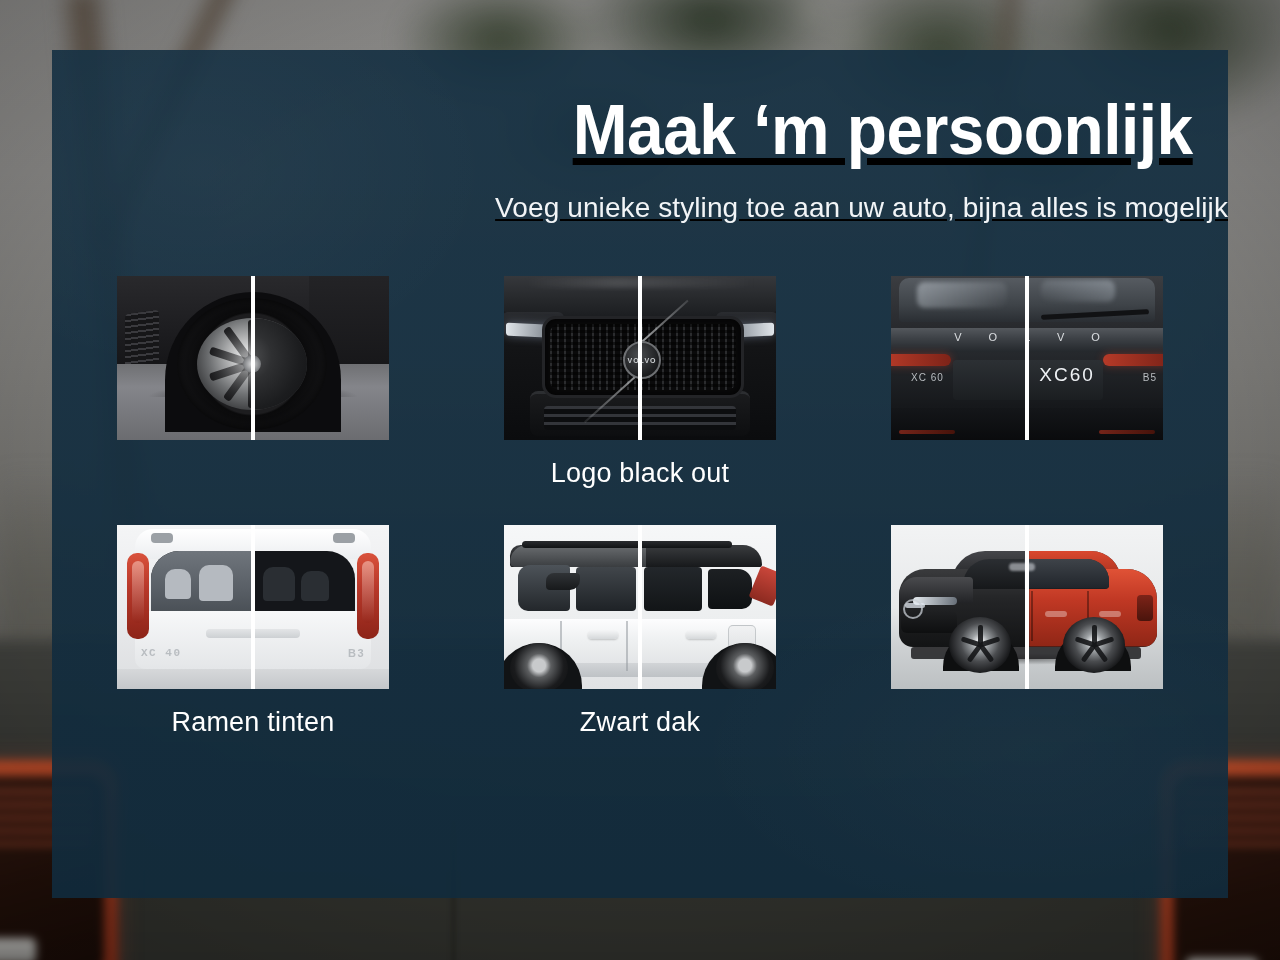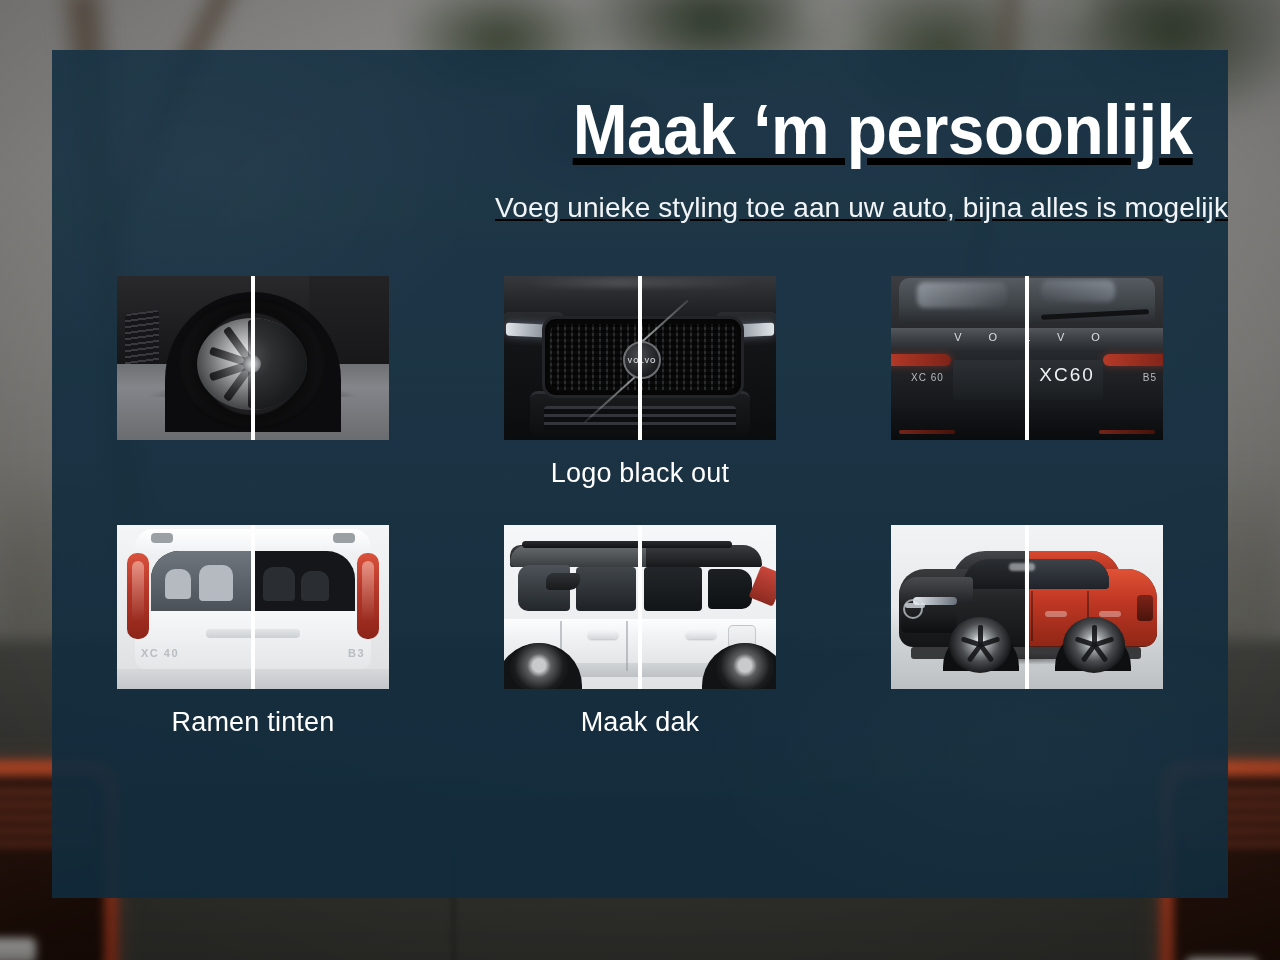--- a/index.html
+++ b/index.html
@@ -315,21 +315,21 @@
   .t-body { position:absolute; left:18px; top:86px; width:236px; height:58px;
     background: linear-gradient(180deg,#f7f8f9,#e4e6e8); border-radius: 0 0 10px 10px; }
   .t-lamp { position:absolute; top:28px; width:22px; height:86px; border-radius: 10px;
     background: linear-gradient(180deg,#d9523c 0%,#b8382a 40%,#8d2418 100%); }
   .t-lamp.l { left:10px; } .t-lamp.r { right:10px; }
   .t-lamp i { position:absolute; left:5px; top:8px; width:12px; height:62px; border-radius:6px;
     background: linear-gradient(180deg, rgba(255,220,210,.5), rgba(140,30,20,.25)); }
   .t-handle { position:absolute; left:50%; top:104px; width:94px; height:9px; margin-left:-47px;
     background: linear-gradient(180deg,#e3e5e7,#cdd0d3); border-radius: 4px; }
   .t-letters { position:absolute; top:122px; color:#b9bdc1; font-size:11px; letter-spacing:1.5px; font-weight:600; }
-  .t-letters.l { left:24px; } .t-letters.r { right:24px; }
+  .t-letters.l { left:24px;font-family:Liberation Mono, monospace; } .t-letters.r { right:24px; }
   .t-skirt { position:absolute; left:0; bottom:0; width:100%; height:20px;
     background: linear-gradient(180deg,#d6d8da,#c4c7ca); }
 
   
   .z-bg { position:absolute; inset:0; background: linear-gradient(180deg,#f6f7f8 0%,#eceeef 60%,#e0e2e4 100%); }
   .z-roof { position:absolute; left:6px; top:20px; width:252px; height:22px; border-radius: 22px 40px 6px 6px;
     background: linear-gradient(180deg,#3a3c3f,#17191b); }
   .z-roof-light { position:absolute; left:6px; top:20px; width:50%; height:22px; border-radius: 22px 0 0 6px;
     background: linear-gradient(180deg,#6a6d70,#3a3d40); }
   .z-rail { position:absolute; left:18px; top:16px; width:210px; height:7px; border-radius:4px;
@@ -588,21 +588,21 @@
           <div class="z-handle a"></div>
           <div class="z-handle b"></div>
           <div class="z-fuel"></div>
           <div class="z-redline"></div>
           <div class="z-arch l"></div>
             <div class="z-arch r"></div>
           <div class="z-wheel l"></div>
           <div class="z-wheel r"></div>
           <div class="split"></div>
         </div>
-        <div class="card-label">Maak dak</div>
+        <div class="card-label">Zwart dak</div>
       </div>
 
       <div class="card">
         <div class="thumb">
           <div class="c-bg"></div>
           <div class="c-shadow"></div>
           <div class="c-roof">
               <div class="c-roof-red"></div>
             </div>
           <div class="c-body">

